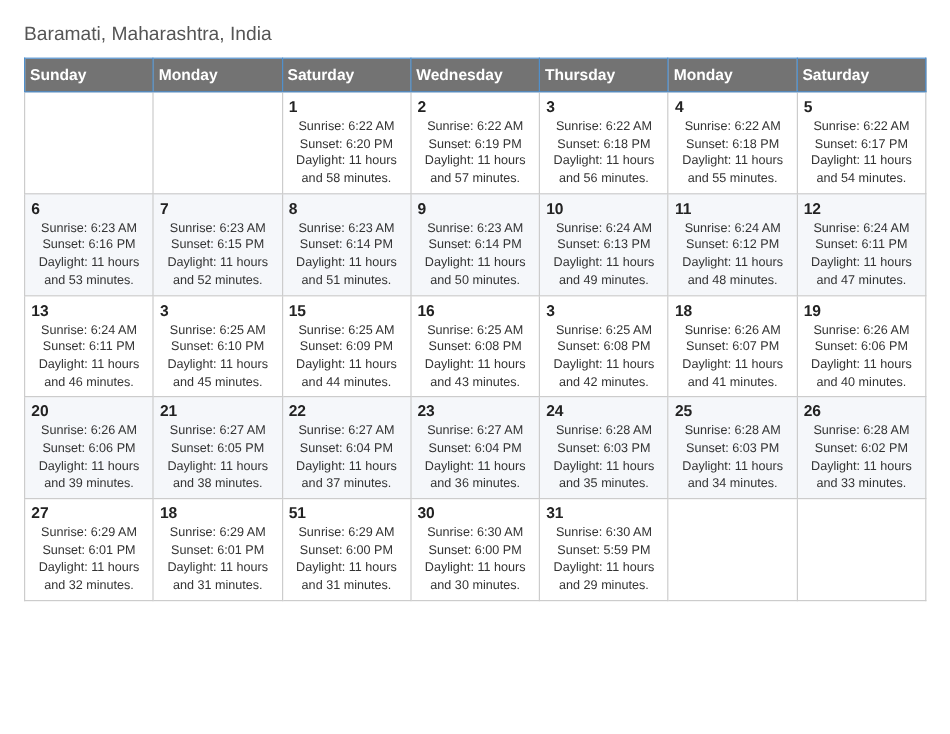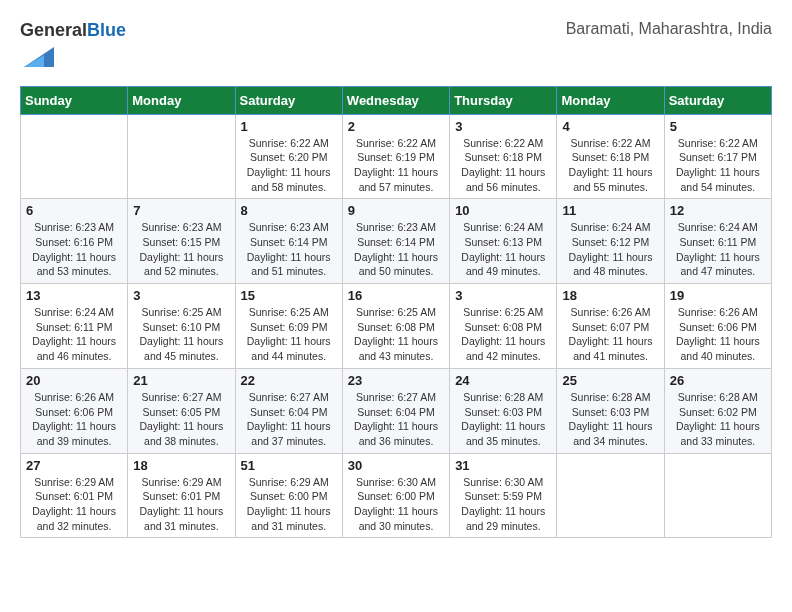--- a/index.html
+++ b/index.html
@@ -44,21 +44,21 @@
       font-size: 16px;
       color: #555;
       text-align: center;
     }
     table {
       width: 100%;
       border-collapse: collapse;
       font-size: 11px;
     }
     th {
-      background-color: #15803d;
+      background-color: #737373;
       color: #fff;
       padding: 6px 4px;
       text-align: left;
       font-size: 13px;
       font-weight: bold;
       border: 1px solid #5090cc;
     }
     td {
       border: 1px solid #ccc;
       padding: 4px 5px;
@@ -82,31 +82,20 @@
       line-height: 1.4;
       font-size: 10.5px;
       text-align: center;
     }
     .empty { background: #fff !important; }
   </style>
 </head>
 <body>
 
 <div class="header">
-  <div class="logo">
-    <div>
-      <div class="logo-text">
-        <span class="logo-general">General</span><span class="logo-blue">Blue</span>
-      </div>
-      <svg class="logo-icon" viewBox="0 0 30 20">
-        <polygon points="0,20 30,0 30,20" fill="#3a7bbf"></polygon>
-        <polygon points="0,20 20,8 20,20" fill="#5aaeee"></polygon>
-      </svg>
-    </div>
-  </div>
   <div class="title-block">
     <div class="location">Baramati, Maharashtra, India</div>
   </div>
 </div>
 
 <table>
   <thead>
     <tr>
     <th>Sunday</th>
         <th>Monday</th>

